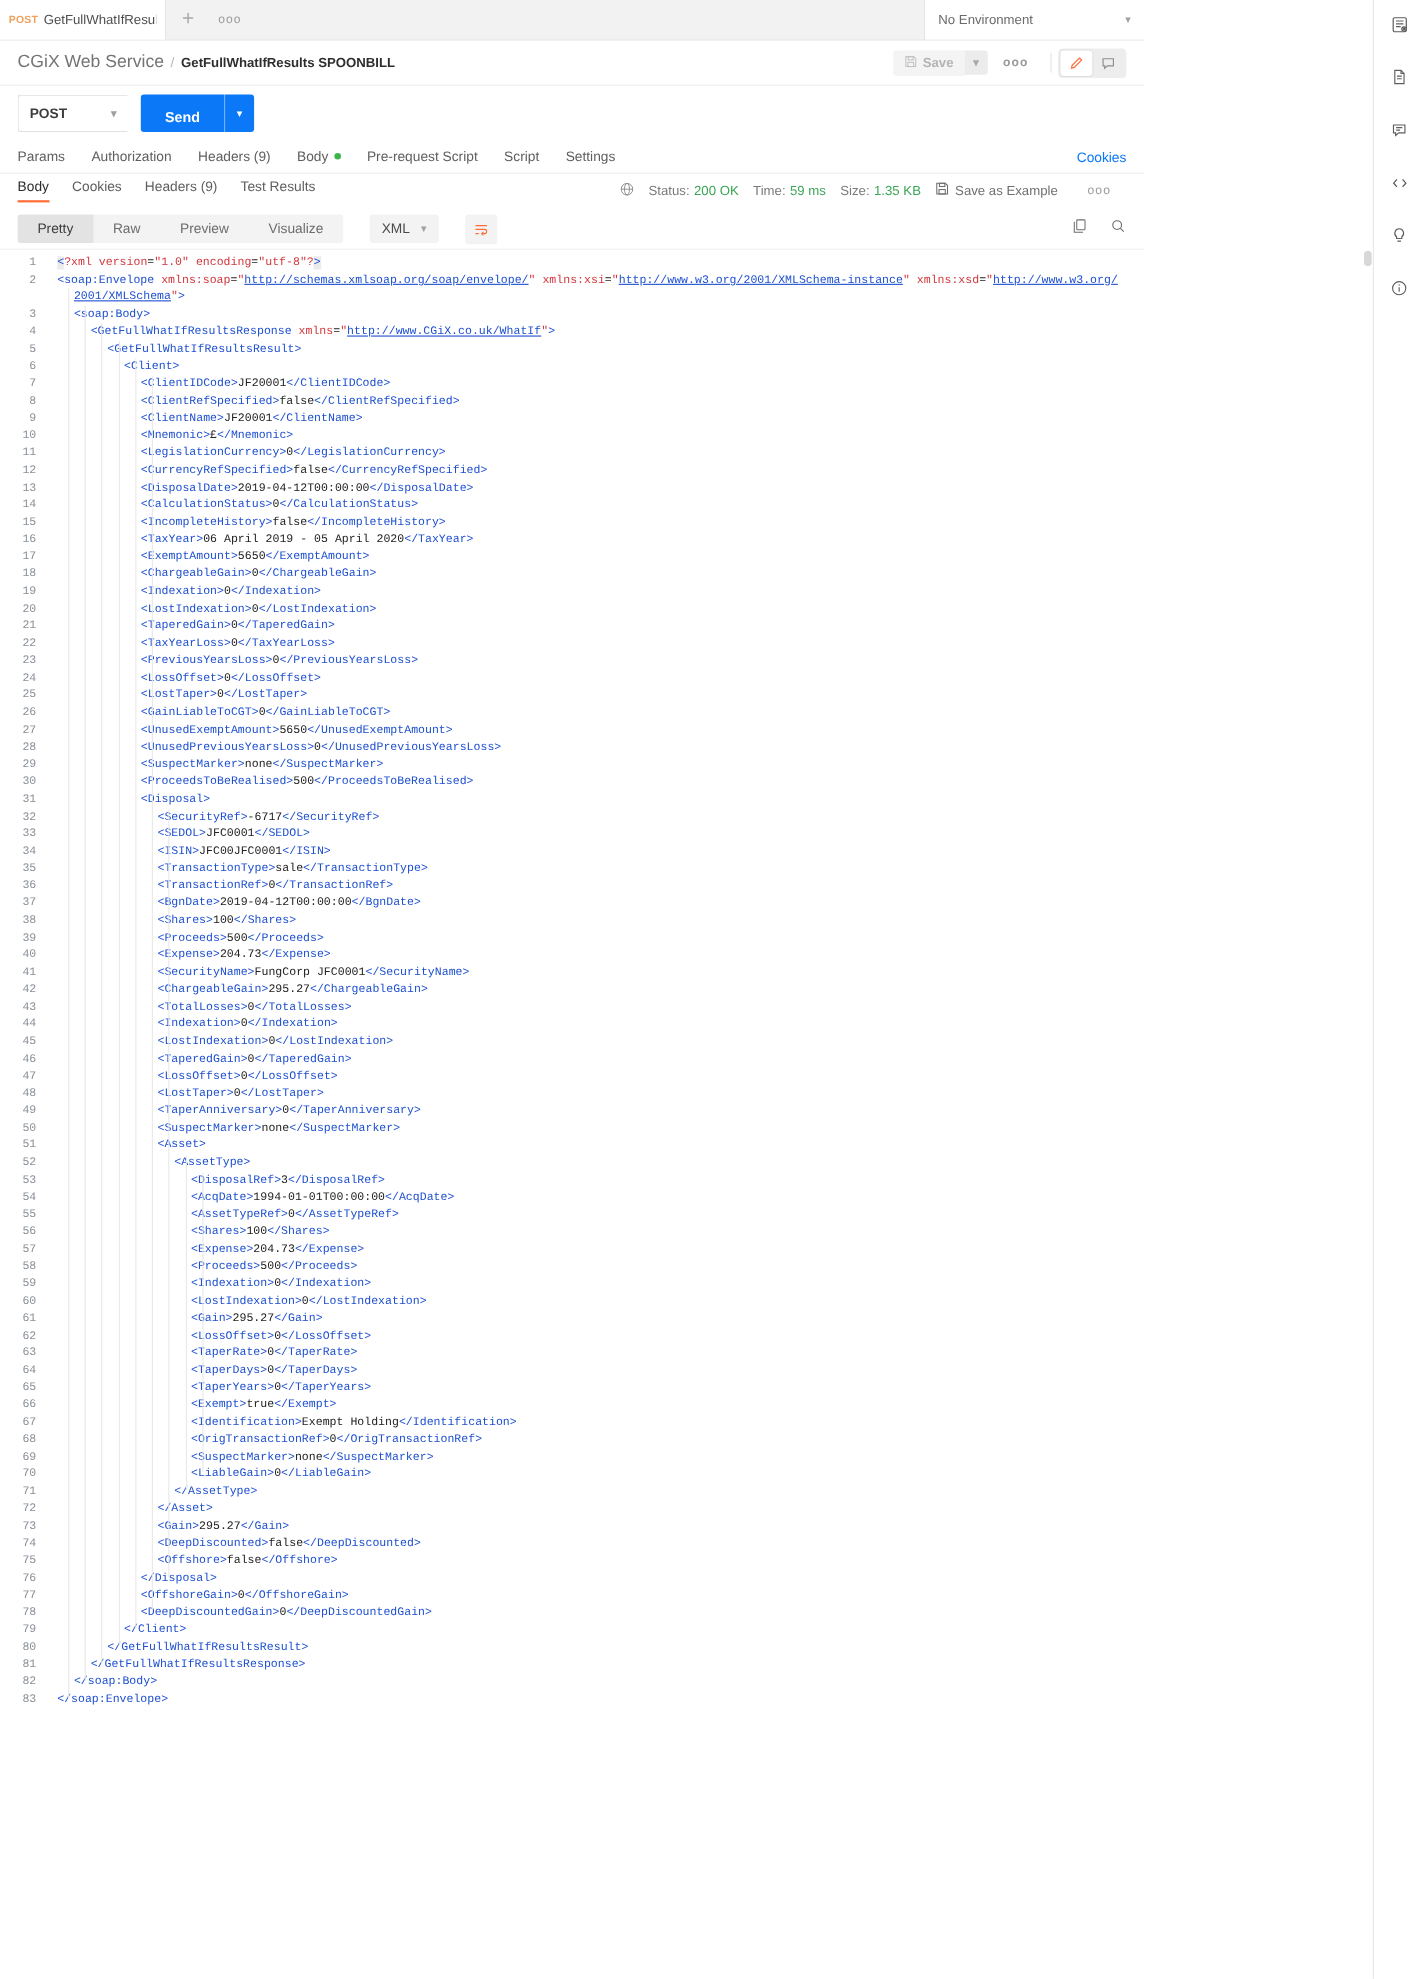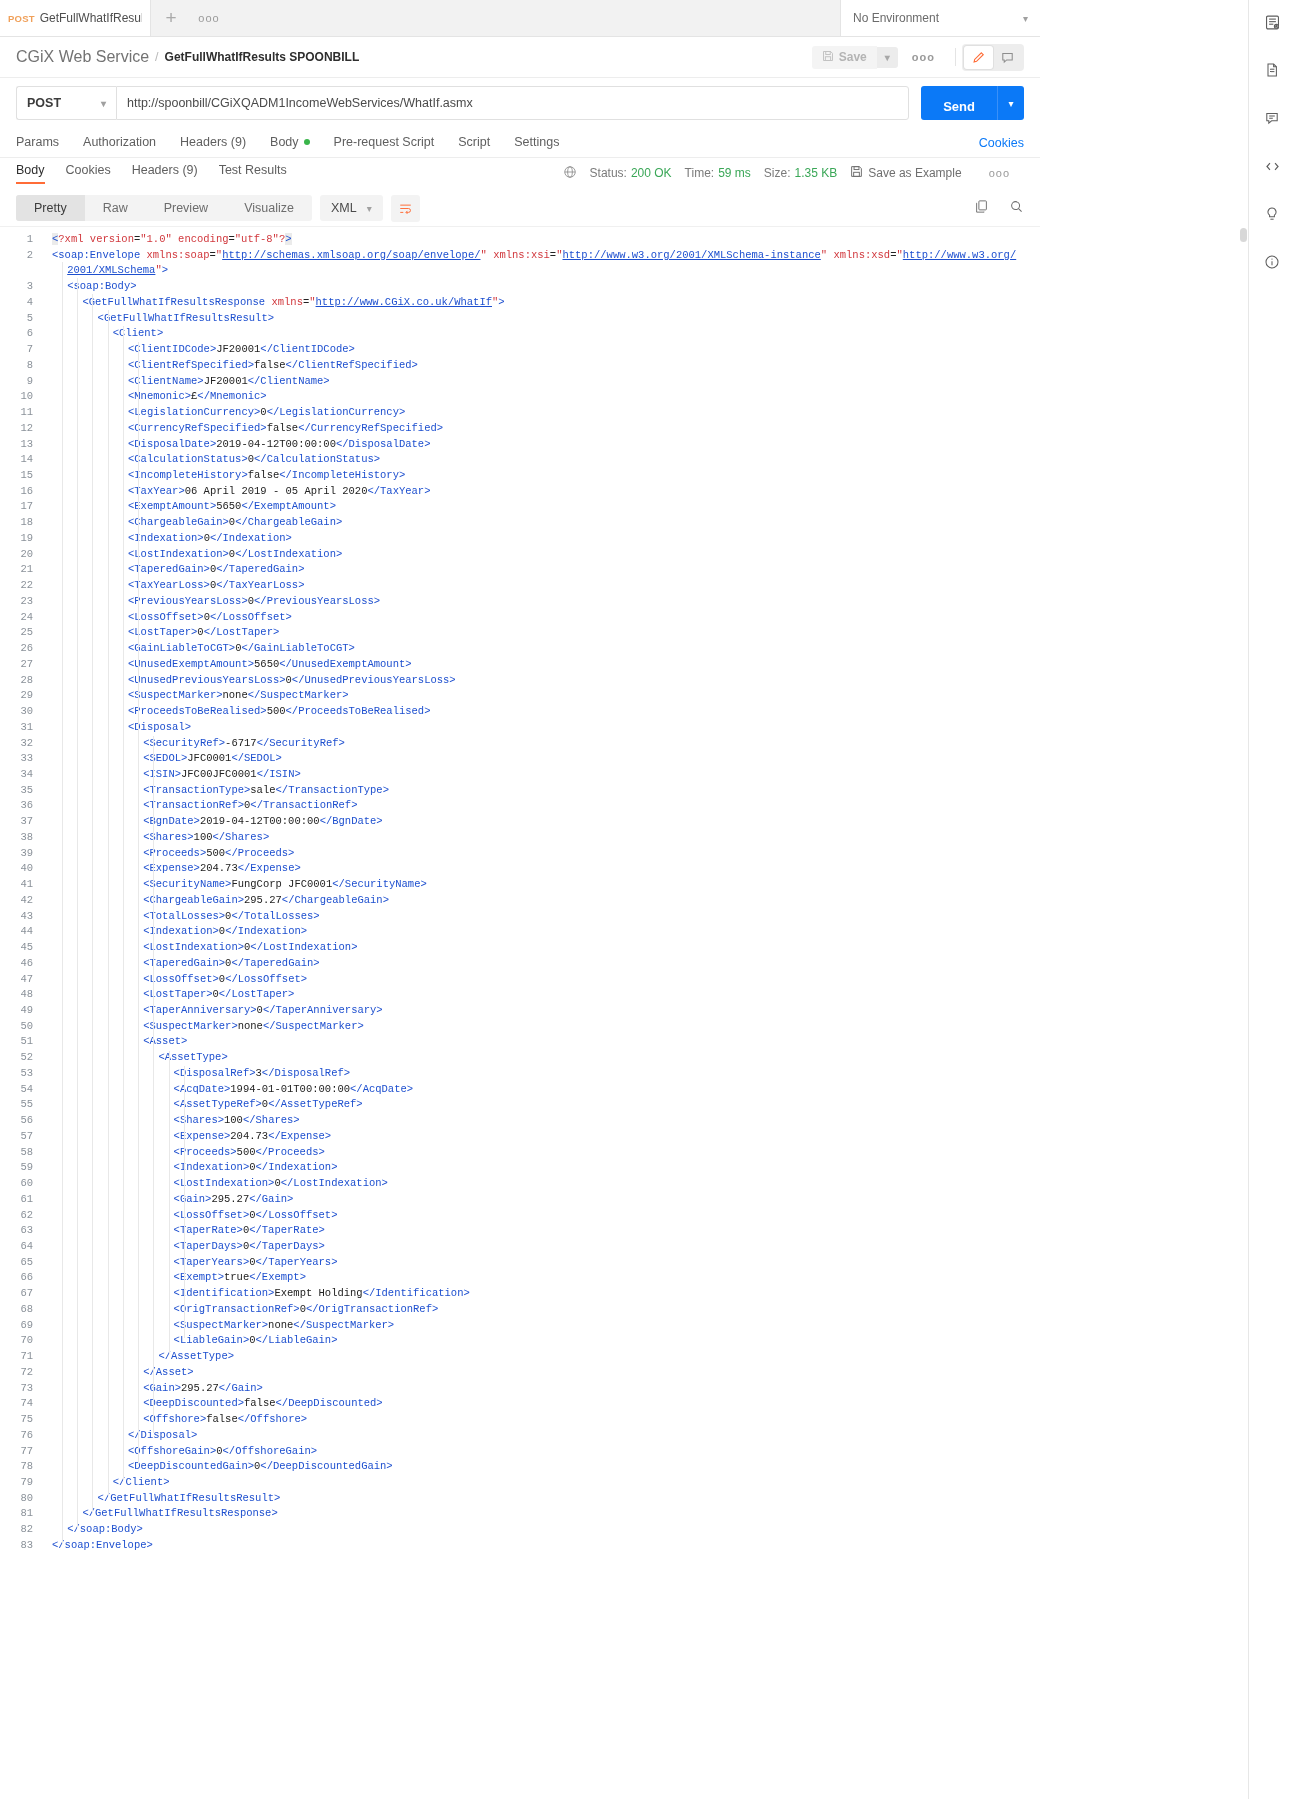--- a/index.html
+++ b/index.html
@@ -219,21 +219,21 @@
   .save-example {
     display: flex; align-items: center; gap: 5px;
     color: #6f6f6f; font-size: 12px;
   }
 
   
   .bodytool {
     position: absolute; top: 190px; left: 0;
     width: 1040px; height: 36px;
     display: flex; align-items: center;
-    padding: 0 16px; gap: 8px;
+    padding: 0 16px; gap: 24px;
   }
   .seg {
     display: flex; background: #f3f3f3; border-radius: 3px; overflow: hidden;
   }
   .seg-btn {
     font-size: 12.5px; color: #6d6d6d;
     padding: 6px 18px;
   }
   .seg-btn.active { background: #e3e3e3; color: #3c3c3c; }
   .fmt-select {
@@ -403,23 +403,20 @@
         </div>
       </div>
     </div>
   </div>
 
   <div class="urlrow">
     <div class="method-select">
       <span>POST</span>
       <span class="chev">▾</span>
     </div>
-    <div class="url-input">
-      <span>http://spoonbill/CGiXQADM1IncomeWebServices/WhatIf.asmx</span>
-    </div>
     <div class="send-wrap">
       <button class="send-btn">Send</button>
       <div class="send-caret">▾</div>
     </div>
   </div>
 
   <div class="reqtabs">
     <div class="reqtab">
         <span>Params</span>
       </div>

